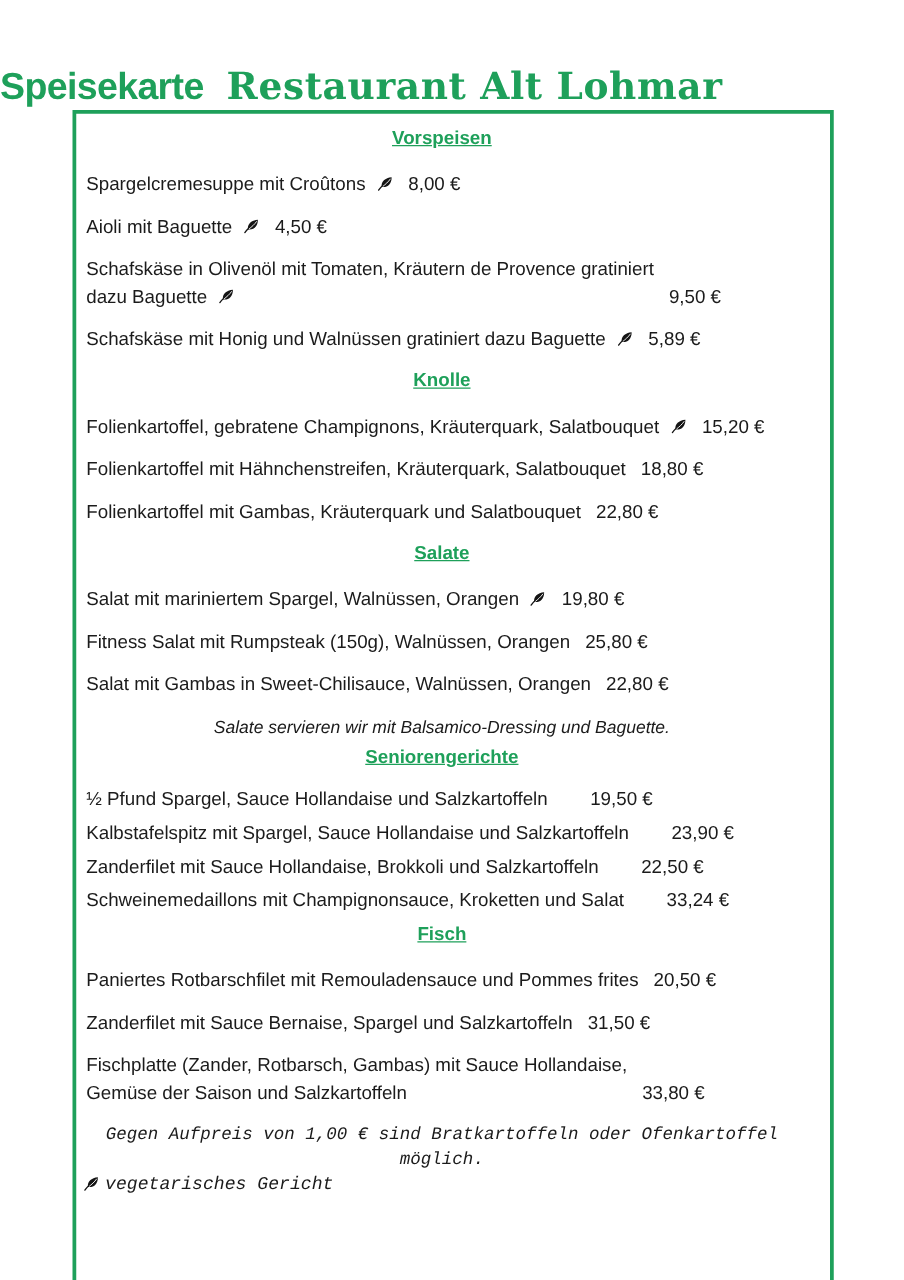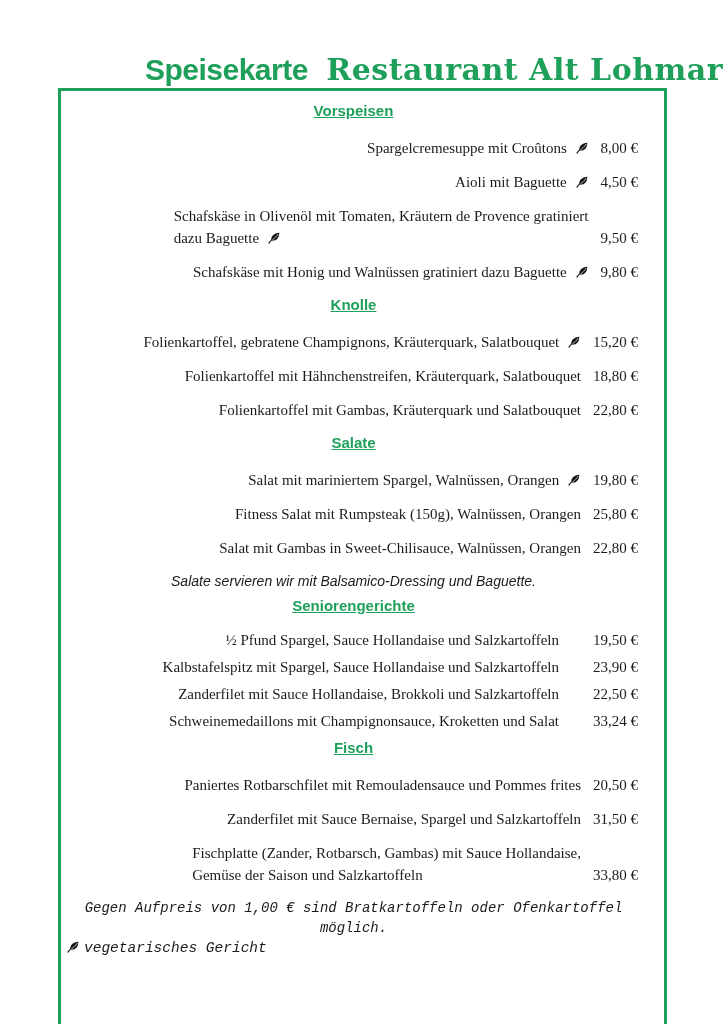--- a/index.html
+++ b/index.html
@@ -8,21 +8,21 @@
   body {
     width:723px; height:1024px;
     background:#ffffff;
     font-family:"Liberation Sans", sans-serif;
     color:var(--ink);
     position:relative;
     overflow:hidden;
   }
   .page-title {
     position:absolute; top:32px; left:0; right:0;
-    text-align:right;
+    text-align:left;
     color:var(--green);
     font-size:30px; font-weight:bold;
     white-space:nowrap;
   }
   .page-title .t1 { font-family:"Liberation Sans", sans-serif; letter-spacing:-0.5px; }
   .page-title .t2 {
     font-family:"DejaVu Serif", serif;
     font-weight:bold; margin-left:10px; letter-spacing:0.5px;
   }
   .menu-box {
@@ -37,24 +37,23 @@
   .section-heading {
     text-align:center;
     color:var(--green);
     font-size:15px; font-weight:bold;
     text-decoration:underline;
     line-height:20px;
     margin-bottom:16px;
   }
   .section.dense .section-heading { margin-bottom:14px; }
   .menu-row {
-    display:flex; justify-content:flex-end; align-items:flex-end;
+    display:flex; justify-content:flex-start; align-items:flex-end;
     font-size:15px; line-height:22px;
     margin-bottom:12px;
-    font-family:Liberation Serif, serif;
   }
   .section.dense .menu-row { margin-bottom:7px; line-height:20px;gap:22px; }
   .item-name { white-space:nowrap; }
   .item-price { white-space:nowrap; margin-left:12px; text-align:right; }
   .leaf { margin-left:5px; position:relative; top:1px; }
   .section-note {
     text-align:center; font-style:italic;
     font-size:14px; line-height:20px;
     margin-top:6px; margin-bottom:0;
   }
@@ -117,21 +116,21 @@
   </div>
 
   <div class="menu-row">
     <span class="item-name">Schafskäse mit Honig und Walnüssen gratiniert dazu Baguette
   <svg class="leaf" viewBox="0 0 16 16" width="13" height="13" aria-hidden="true">
     <path d="M4.2 11.8 C3.1 6.4 7.6 2.6 13.9 2.1 C14.1 8.3 10.1 12.3 5 11.9 Z" fill="#151515"></path>
     <path d="M1.1 14.9 C3.5 11.2 7.6 7.7 12.6 4.1" stroke="#151515" stroke-width="1.3" fill="none" stroke-linecap="round"></path>
     <path d="M5.2 11.3 C7.6 9.4 10.6 6.9 12.8 3.7" stroke="#ffffff" stroke-width="0.9" fill="none"></path>
   </svg>
 </span>
-    <span class="item-price">9,80 €</span>
+    <span class="item-price">5,89 €</span>
   </div>
 
 </div>
 
   </div>
 
   <div class="section">
     <div class="section-heading">Knolle</div>
     <div class="section-items">
   <div class="menu-row">

